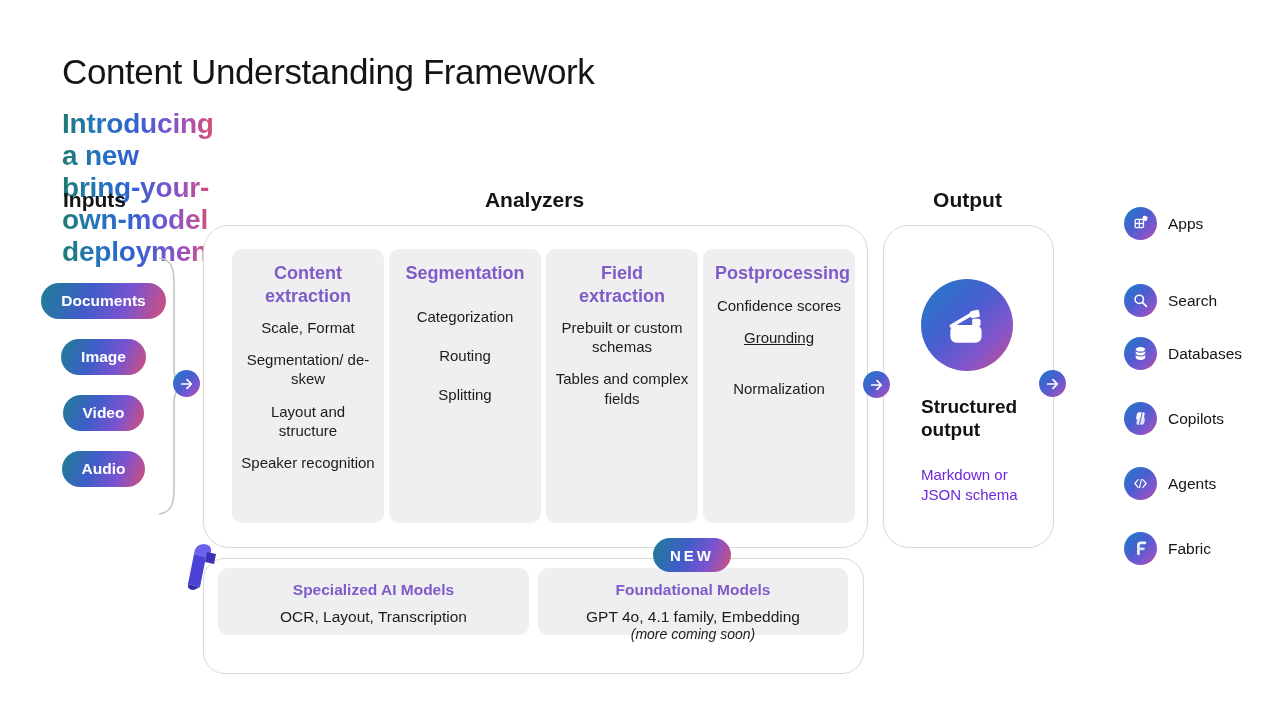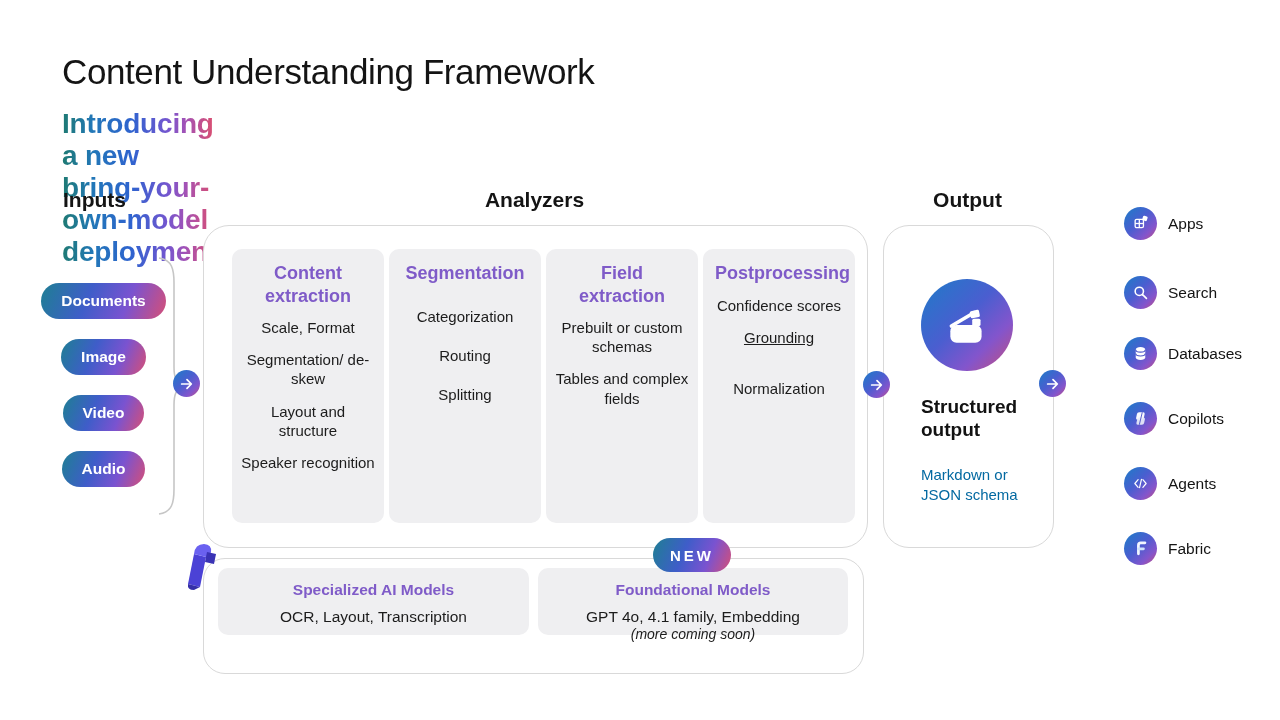--- a/index.html
+++ b/index.html
@@ -38,21 +38,21 @@
   .acard{width:152px;height:274px;background:#efeff1;border-radius:10px;text-align:center;padding-top:13px;box-sizing:border-box;}
   .acard .card-title{color:#7f5bc8;font-weight:700;font-size:18px;line-height:1.25;margin:0 12px 11px;}
   .acard .card-item{font-size:15px;color:#1c1c1c;line-height:1.28;margin:0 9px 13px;}
   
   .big-circle{
     left:37px;top:53px;width:92px;height:92px;border-radius:50%;
     background:linear-gradient(135deg,#2676c9 8%,#4a5ed0 45%,#8355cc 72%,#c54f7d 100%);
     display:flex;align-items:center;justify-content:center;
   }
   .structured-label{left:37px;top:169px;width:120px;font-size:19px;font-weight:700;line-height:1.22;color:#121212;}
-  .markdown-label{left:37px;top:239px;width:104px;font-size:15px;line-height:1.32;color:#0369a1;}
+  .markdown-label{left:37px;top:239px;width:104px;font-size:15px;line-height:1.32;color:#6d28d9;}
   
   .target-row{position:absolute;left:1124px;height:33px;display:flex;align-items:center;gap:11px;}
   .gcircle{
     width:33px;height:33px;border-radius:50%;flex:0 0 auto;
     background:linear-gradient(135deg,#2676c9 10%,#4a5ed0 45%,#8355cc 75%,#c54f7d 100%);
     display:flex;align-items:center;justify-content:center;
   }
   .target-label{font-size:15.5px;color:#141414;}
   
   .mcard{background:#efeff1;border-radius:10px;text-align:center;padding-top:13px;box-sizing:border-box;height:67px;}
@@ -153,21 +153,21 @@
       <svg width="19" height="19" viewBox="0 0 32 32">
         <rect x="7" y="9" width="14" height="14" rx="2.5" fill="none" stroke="#fff" stroke-width="2.2"></rect>
         <line x1="14" y1="9" x2="14" y2="23" stroke="#fff" stroke-width="2.2"></line>
         <line x1="7" y1="16" x2="21" y2="16" stroke="#fff" stroke-width="2.2"></line>
         <rect x="19.5" y="3.5" width="8" height="8" rx="2" fill="#fff" transform="rotate(18 23.5 7.5)"></rect>
       </svg>
     </div>
     <div class="target-label">Apps</div>
   </div>
 
-  <div class="target-row" style="top:276px;text-align:right;">
+  <div class="target-row" style="top:284px;text-align:right;">
     <div class="gcircle">
       <svg width="19" height="19" viewBox="0 0 32 32">
         <circle cx="14" cy="14" r="7" fill="none" stroke="#fff" stroke-width="2.6"></circle>
         <line x1="19.5" y1="19.5" x2="26" y2="26" stroke="#fff" stroke-width="2.8" stroke-linecap="round"></line>
       </svg>
     </div>
     <div class="target-label">Search</div>
   </div>
 
   <div class="target-row" style="top:337px;">

